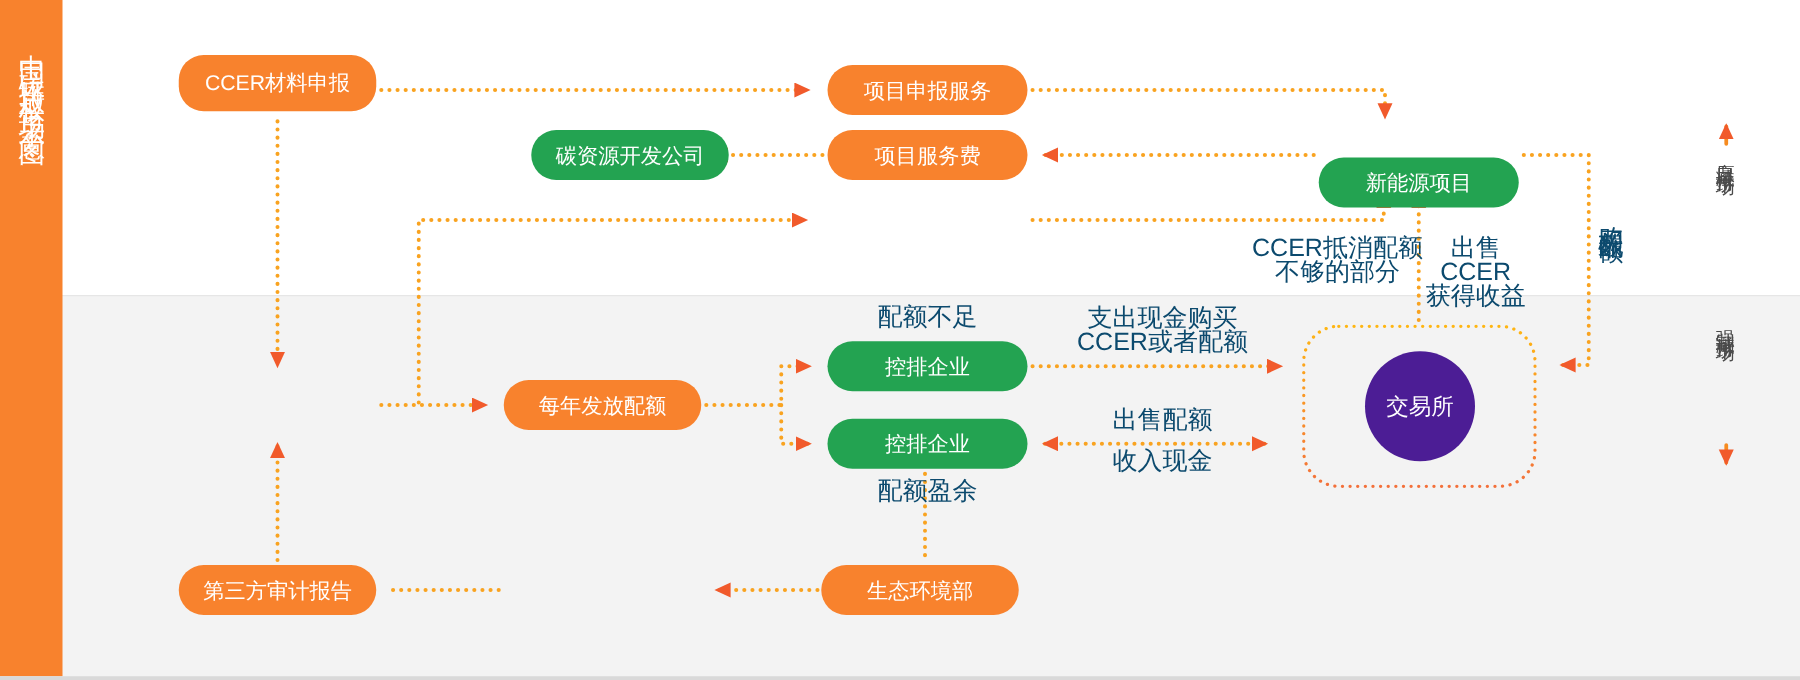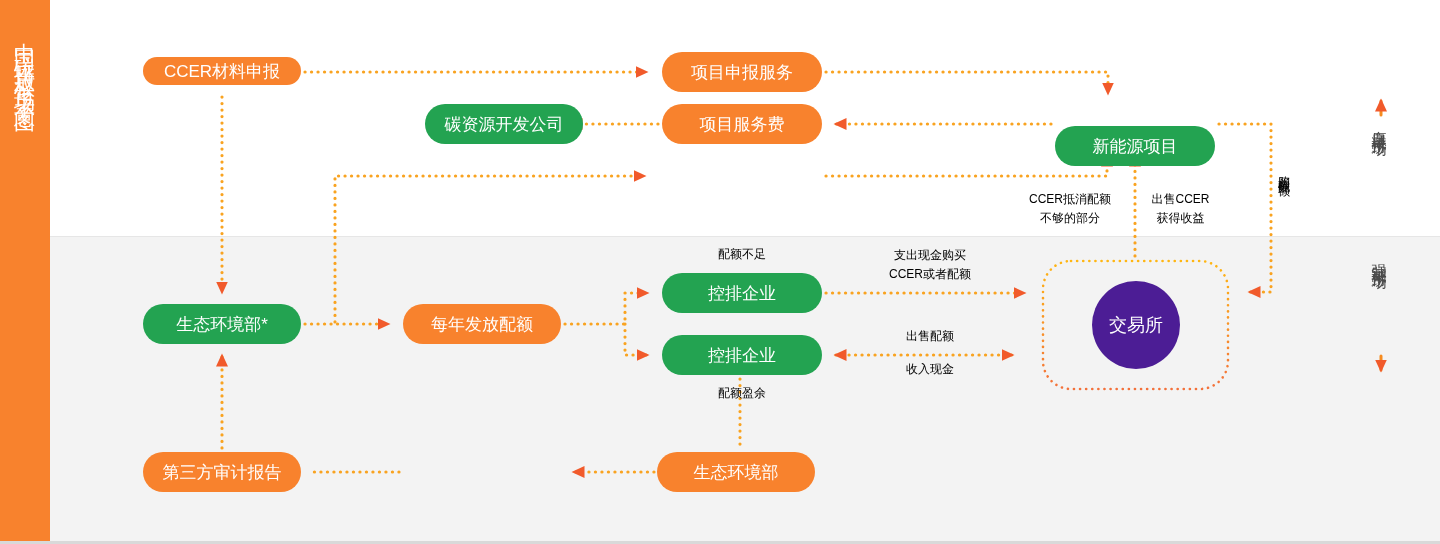--- a/index.html
+++ b/index.html
@@ -23,21 +23,21 @@
     color:#fff;font-size:21px;letter-spacing:7px;line-height:1;white-space:nowrap;
   }
   svg.connectors{position:absolute;left:0;top:0;z-index:1;}
   .pill{
     position:absolute;display:flex;align-items:center;justify-content:center;
     color:#fff;font-size:17px;border-radius:20px;z-index:2;white-space:nowrap;
   }
   .pill.orange{background:#F8822D;}
   .pill.green{background:#23A351;}
   .lbl{
-    position:absolute;color:#000000;font-size:12px;text-align:center;
+    position:absolute;color:#0c4a6e;font-size:20px;text-align:center;
     white-space:pre-line;line-height:19px;z-index:2;
   }
   .lbl.vertical{
     writing-mode:vertical-rl;text-orientation:upright;letter-spacing:2px;
     white-space:nowrap;line-height:1;text-align:left;
   }
   .zone-label{
     position:absolute;color:#4A4A4A;font-size:15px;z-index:2;
     writing-mode:vertical-rl;text-orientation:upright;letter-spacing:2px;line-height:1;white-space:nowrap;
   }
@@ -95,26 +95,25 @@
     </g>
 
     <rect x="1043" y="261" width="185" height="128" rx="28" fill="none" stroke="url(#boxGrad)" stroke-width="2.6" stroke-dasharray="0.1 6" stroke-linecap="round"></rect>
 
     <g fill="none" stroke="#F68B1F" stroke-width="3" stroke-linecap="round">
       <path d="M1381,115 V101" marker-end="url(#ah)"></path>
       <path d="M1381,356 V370" marker-end="url(#ah)"></path>
     </g>
   </svg>
 
-  <div class="pill orange" style="left:143px;top:57px;width:158px;height:28px;text-align:right;">CCER材料申报</div>
+  <div class="pill orange" style="left:143px;top:44px;width:158px;height:45px;text-align:right;">CCER材料申报</div>
   <div class="pill orange" style="left:662px;top:52px;width:160px;height:40px;">项目申报服务</div>
   <div class="pill green" style="left:425px;top:104px;width:158px;height:40px;">碳资源开发公司</div>
   <div class="pill orange" style="left:662px;top:104px;width:160px;height:40px;">项目服务费</div>
   <div class="pill green" style="left:1055px;top:104px;width:160px;height:40px;margin-top:22px;">新能源项目</div>
-  <div class="pill green" style="left:143px;top:304px;width:158px;height:40px;">生态环境部*</div>
   <div class="pill orange" style="left:403px;top:304px;width:158px;height:40px;">每年发放配额</div>
   <div class="pill green" style="left:662px;top:273px;width:160px;height:40px;">控排企业</div>
   <div class="pill green" style="left:662px;top:335px;width:160px;height:40px;">控排企业</div>
   <div class="pill orange" style="left:143px;top:452px;width:158px;height:40px;">第三方审计报告</div>
   <div class="pill orange" style="left:657px;top:452px;width:158px;height:40px;">生态环境部</div>
 
   <div class="exchange-circle">交易所</div>
 
   <div class="lbl" style="left:662px;top:245px;width:160px;">配额不足</div>
   <div class="lbl" style="left:840px;top:246px;width:180px;">支出现金购买

